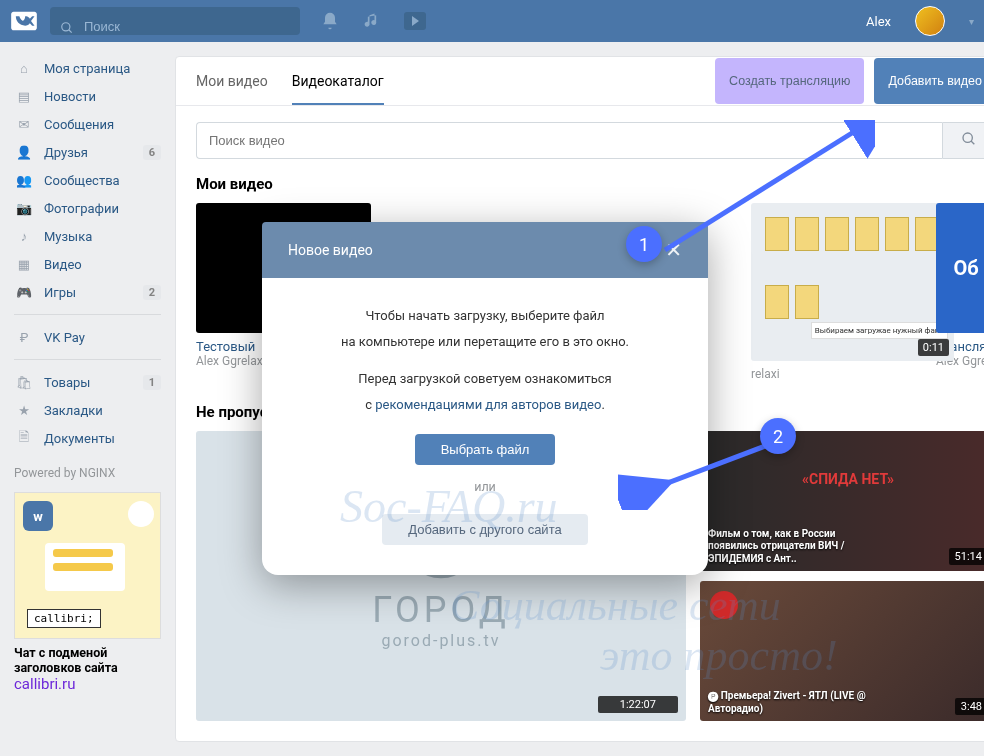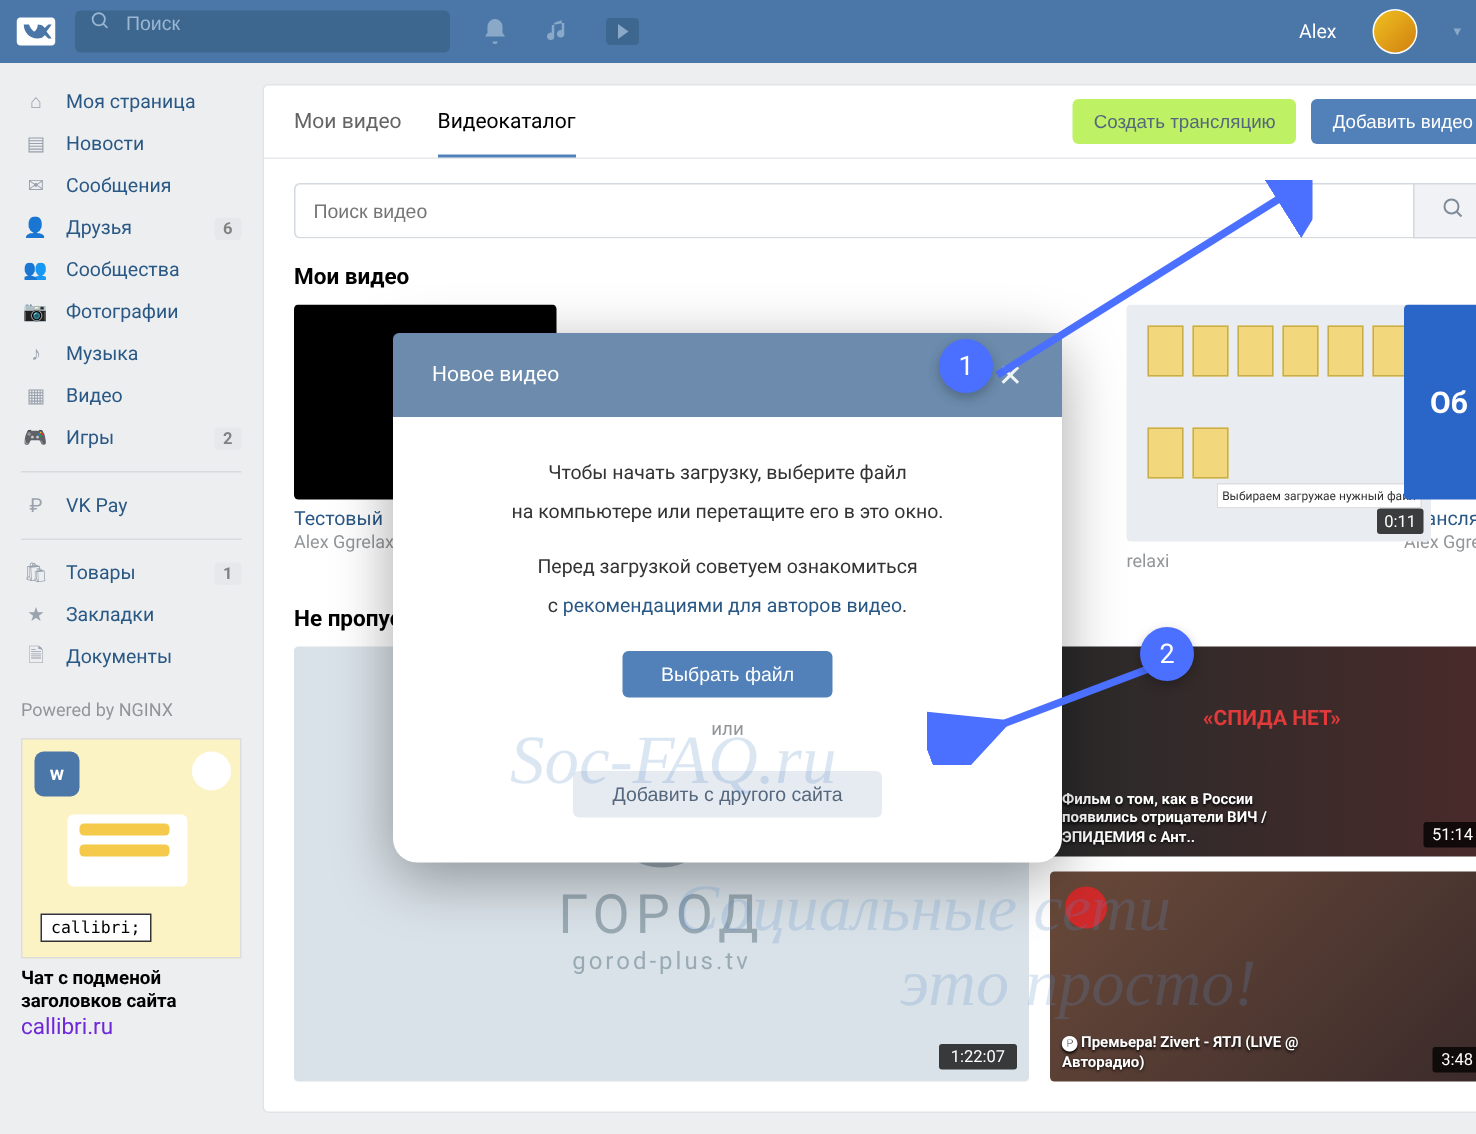--- a/index.html
+++ b/index.html
@@ -1,18 +1,18 @@
 <!DOCTYPE html>
 <html><head>
 <meta charset="utf-8">
 <style>
 html,body{margin:0;padding:0;font-family:-apple-system,BlinkMacSystemFont,Roboto,Helvetica,Arial,sans-serif;background:#edeef0;color:#000;font-size:13px;width:984px;height:756px;overflow:hidden;position:relative}
 .topbar{height:42px;background:#4a76a8;display:flex;align-items:center;color:#fff;padding:0 10px}
 .logo{width:28px;height:28px;fill:#fff;margin-right:12px}
-.search{display:flex;align-items:flex-start;background:#3e678f;border-radius:4px;width:230px;height:28px;padding:0 10px;color:#9ab7d4}
+.search{display:flex;align-items:flex-end;background:#3e678f;border-radius:4px;width:230px;height:28px;padding:0 10px;color:#9ab7d4}
 .search input{background:none;border:none;outline:none;color:#fff;margin-left:8px;font-size:13px}
 .search input::placeholder{color:#9ab7d4}
 .top-icons{margin-left:20px;display:flex;align-items:center;gap:22px;color:#8aa9c8}
 .top-right{margin-left:auto;display:flex;align-items:center;gap:24px;color:#fff}
 .avatar{width:28px;height:28px;border-radius:50%;background:linear-gradient(135deg,#f0c020,#d08010);border:1px solid #fff}
 .chev{color:#8aa9c8;font-size:10px}
 .layout{display:flex;padding:0 14px}
 .sidebar{width:160px;padding-top:12px}
 .side-item{display:flex;align-items:center;height:28px;color:#2a5885;font-size:13px;cursor:pointer;border-radius:4px}
 .side-ic{width:20px;height:20px;margin-right:10px;display:flex;align-items:center;justify-content:center;color:#99a2ad}
@@ -22,21 +22,21 @@
 .ad{margin-top:12px}
 .ad-img{width:145px;height:145px;background:#fcf3c5;border:1px solid #ddd;position:relative;overflow:hidden}
 .ad-title{font-weight:700;font-size:12.5px;margin-top:6px;color:#000}
 .ad-sub{font-size:15px;color:#6d28d9}
 .main{flex:1;margin-left:14px}
 .card{background:#fff;border:1px solid #e1e3e6;border-radius:4px;margin-top:14px}
 .tabs{display:flex;align-items:center;height:48px;padding:0 20px;border-bottom:1px solid #e7e8ec}
 .tab{color:#656565;margin-right:24px;height:48px;display:flex;align-items:center;cursor:pointer;font-size:14px}
 .tab.active{color:#000;box-shadow:inset 0 -2px 0 #5181b8}
 .tab-actions{margin-left:auto;display:flex;gap:10px}
-.btn-light{background:#bef264;color:#55677d;border:none;border-radius:4px;padding:0 14px;font-size:12.5px;cursor:pointer}
+.btn-light{background:#c4b5fd;color:#55677d;border:none;border-radius:4px;padding:16px 14px;font-size:12.5px;cursor:pointer}
 .btn-primary{background:#5181b8;color:#fff;border:none;border-radius:4px;padding:8px 14px;font-size:12.5px;cursor:pointer}
 .search-row{display:flex;margin:16px 20px}
 .search-row input{flex:1;border:1px solid #d3d9de;border-right:none;border-radius:4px 0 0 4px;padding:10px 12px;font-size:13px;outline:none;color:#333}
 .search-row button{width:54px;border:1px solid #d3d9de;border-radius:0 4px 4px 0;background:#f0f2f5;color:#818c99;cursor:pointer}
 .section-title{font-size:15px;font-weight:700;margin:6px 20px 10px;color:#000}
 .videos-row{display:flex;gap:10px;padding:0 20px 16px;overflow:hidden}
 .video{width:175px;flex:none}
 .thumb{width:175px;height:130px;background:#222;position:relative;border-radius:3px;overflow:hidden}
 .thumb .dur{position:absolute;right:5px;bottom:5px;background:rgba(0,0,0,.75);color:#fff;font-size:11px;padding:2px 5px;border-radius:2px}
 .v-title{font-size:13px;color:#2a5885;margin-top:6px;white-space:nowrap;overflow:hidden;text-overflow:ellipsis}
@@ -226,21 +226,21 @@
 
       <div class="section-title">Не пропустите</div>
       <div class="big-row">
         <div class="big-thumb">
           <svg width="80" height="80" viewBox="0 0 24 24" fill="none" stroke="#9aaab4" stroke-width="1.2">
               <circle cx="12" cy="12" r="10"></circle>
               <path d="M12 6v12M6 12h12"></path>
             </svg>
           <div style="font-size:36px;letter-spacing:4px;margin-top:6px">ГОРОД</div>
           <div style="font-size:16px;letter-spacing:2px">gorod-plus.tv</div>
-          <div class="dur" style="position:absolute;right:8px;bottom:8px;background:rgba(0,0,0,.75);color:#fff;font-size:11px;padding:2px 8px;border-radius:2px">1:22:07</div>
+          <div class="dur" style="position:absolute;right:8px;bottom:8px;background:rgba(0,0,0,.75);color:#fff;font-size:11px;padding:2px 22px;border-radius:2px">1:22:07</div>
         </div>
         <div class="side-col">
           <div class="side-vid" style="background:linear-gradient(90deg,#2a2a2a,#4a2a2a)">
             <div style="position:absolute;top:40px;left:0;right:0;text-align:center;color:#e03a3a;font-weight:700;font-size:14px">«СПИДА НЕТ»</div>
             <div class="ovtext">Фильм о том, как в России появились отрицатели ВИЧ / ЭПИДЕМИЯ с Ант..</div>
             <div class="dur">51:14</div>
           </div>
           <div class="side-vid" style="background:linear-gradient(135deg,#6a4a3a,#3a2a2a)">
             <div style="position:absolute;left:10px;top:10px;width:28px;height:28px;border-radius:50%;background:#d02a2a"></div>
             <div class="ovtext">🅟 Премьера! Zivert - ЯТЛ (LIVE @ Авторадио)</div>

